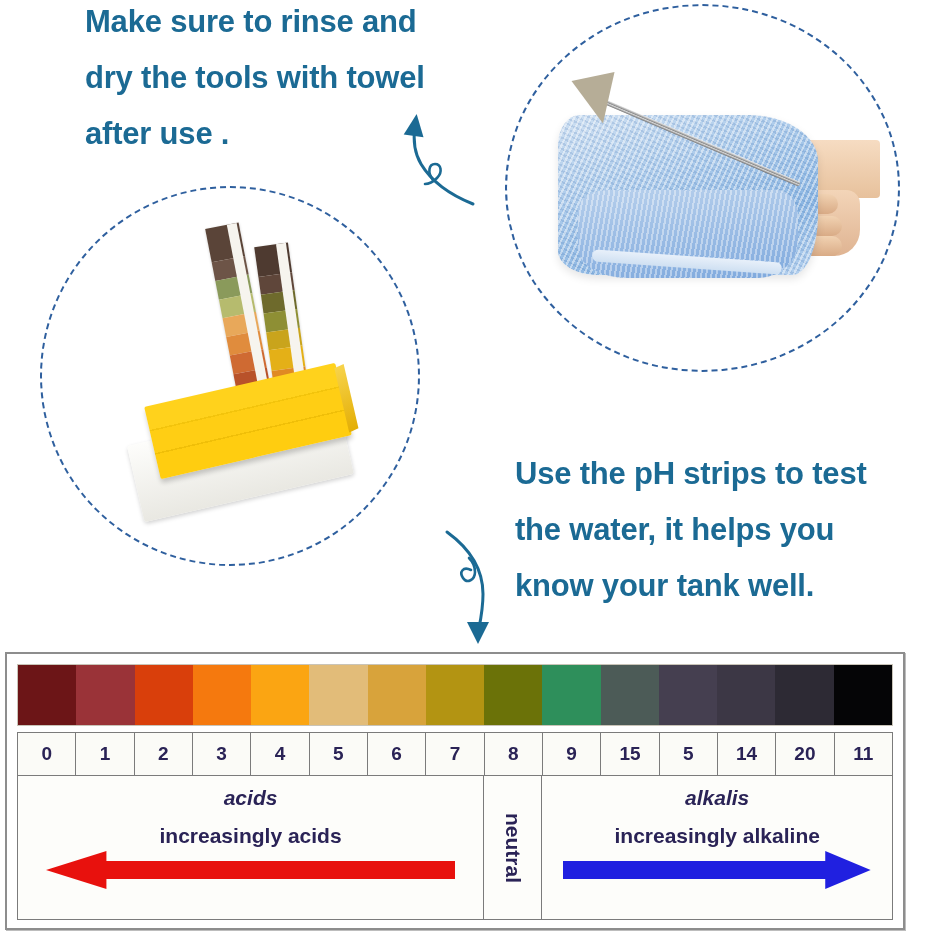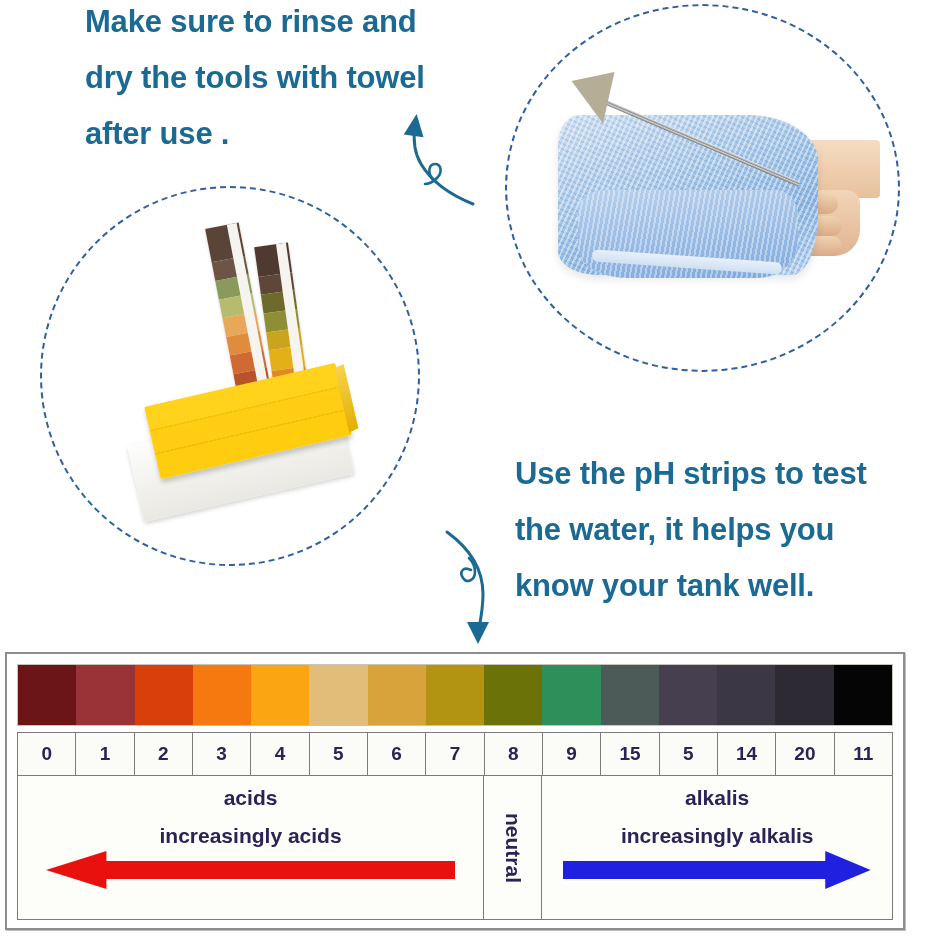--- a/index.html
+++ b/index.html
@@ -170,21 +170,21 @@
     box-sizing:border-box;
     background:#fdfdfa;
   }
   .zone{position:relative;box-sizing:border-box;}
   .zone-acids{flex:0 0 53.33%;border-right:1px solid #7b7b7b;}
   .zone-neutral{flex:0 0 6.67%;border-right:1px solid #7b7b7b;}
   .zone-alkalis{flex:1 1 auto;}
 
   .zone-title{
     position:absolute;left:0;right:0;top:10px;text-align:center;
-    font-size:21px;font-weight:bold;color:#2a2356;
+    font-size:21px;font-weight:bold;color:#2a2356;font-style:italic;
   }
   .zone-sub{
     position:absolute;left:0;right:0;top:48px;text-align:center;
     font-size:21px;font-weight:bold;color:#2a2356;
   }
   .zone-vert{
     position:absolute;left:50%;top:50%;
     transform:translate(-50%,-50%) rotate(90deg);
     white-space:nowrap;
     font-size:21px;font-weight:bold;color:#2a2356;
@@ -307,21 +307,21 @@
           <polygon points="0,21 62,2 62,12 420,12 420,30 62,30 62,40" fill="#e8110d"></polygon>
         </svg>
       </div>
 
       <div class="zone zone-neutral">
         <div class="zone-vert">neutral</div>
       </div>
 
       <div class="zone zone-alkalis">
         <div class="zone-title">alkalis</div>
-        <div class="zone-sub">increasingly alkalis</div>
+        <div class="zone-sub">increasingly alkaline</div>
         <svg class="bigarrow" id="arrow-alk" height="42" viewBox="0 0 420 42" preserveAspectRatio="none">
           <polygon points="420,21 358,2 358,12 0,12 0,30 358,30 358,40" fill="#2020e0"></polygon>
         </svg>
       </div>
 
     </div>
   </div>
 
 </div>
 

